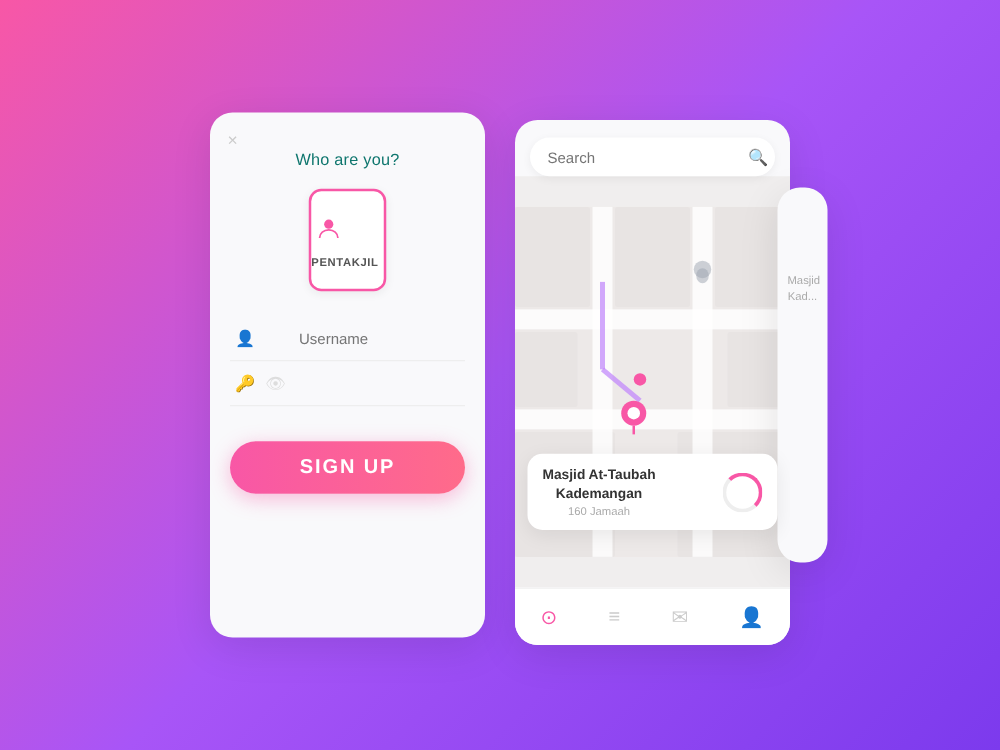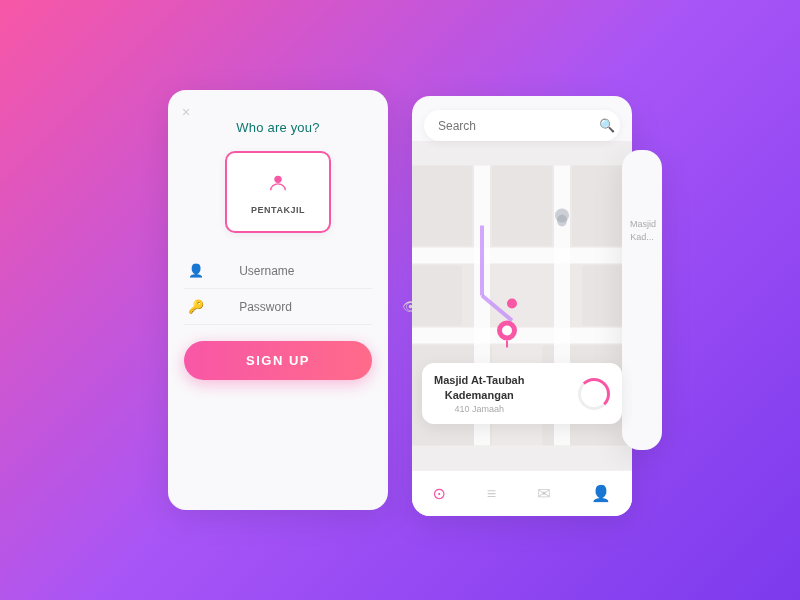--- a/index.html
+++ b/index.html
@@ -52,25 +52,25 @@
 
     .role-grid {
       display: flex;
       gap: 10px;
       margin-bottom: 20px;
     }
 
     .role-card {
       background: #fff;
       border-radius: 10px;
-      width: 106px;
+      width: 62px;
       height: 82px;
       display: flex;
       flex-direction: column;
-      align-items: center;
+      align-items: flex-start;
       justify-content: center;
       gap: 8px;
       cursor: pointer;
       box-shadow: 0 2px 8px rgba(0,0,0,0.06);
     }
 
     .role-card.active {
       border: 2px solid #f857a6;
     }
 
@@ -115,27 +115,27 @@
       color: #ccc;
     }
 
     .eye-icon {
       font-size: 13px;
       color: #ddd;
       cursor: pointer;
     }
 
     .signup-btn {
-      margin-top: 16px;
+      margin-top: 28px;
       background: linear-gradient(90deg, #f857a6, #ff6b8a);
       color: #fff;
       border: none;
       border-radius: 24px;
       padding: 12px 38px;
-      font-size: 13px;
+      font-size: 16px;
       font-weight: 700;
       letter-spacing: 1.5px;
       cursor: pointer;
       box-shadow: 0 4px 16px rgba(248,87,166,0.4);
       width: 100%;
     }
 
     
     .card-right {
       background: #f9f9fb;
@@ -285,21 +285,20 @@
     </div>
   </div>
 
   <div class="input-row">
     <span class="input-icon">👤</span>
     <input type="text" placeholder="Username" style="">
   </div>
 
   <div class="input-row">
     <span class="input-icon">🔑</span>
-    <input type="password" placeholder="Password" style="">
     <span class="eye-icon">👁</span>
   </div>
 
   <button class="signup-btn">SIGN UP</button>
 </div>
 
 <div style="position:relative;">
   <div class="card-right">
     <div class="search-bar">
       <input type="text" placeholder="Search" style="">
@@ -334,21 +333,21 @@
         <circle cx="150" cy="50" r="7" fill="#9ca3af" opacity="0.5"></circle>
 
         <circle cx="95" cy="165" r="10" fill="#f857a6"></circle>
         <circle cx="95" cy="165" r="5" fill="#fff"></circle>
         <line x1="95" y1="175" x2="95" y2="182" stroke="#f857a6" stroke-width="2"></line>
       </svg>
 
       <div class="info-card">
         <div class="info-card-text">
           <div class="info-card-name">Masjid At-Taubah<br>Kademangan</div>
-          <div class="info-card-sub">410 Jamaah</div>
+          <div class="info-card-sub">160 Jamaah</div>
         </div>
         <div class="donut"></div>
       </div>
     </div>
 
     <div class="bottom-nav">
       <span class="nav-icon active">⊙</span>
       <span class="nav-icon">≡</span>
       <span class="nav-icon">✉</span>
       <span class="nav-icon">👤</span>

